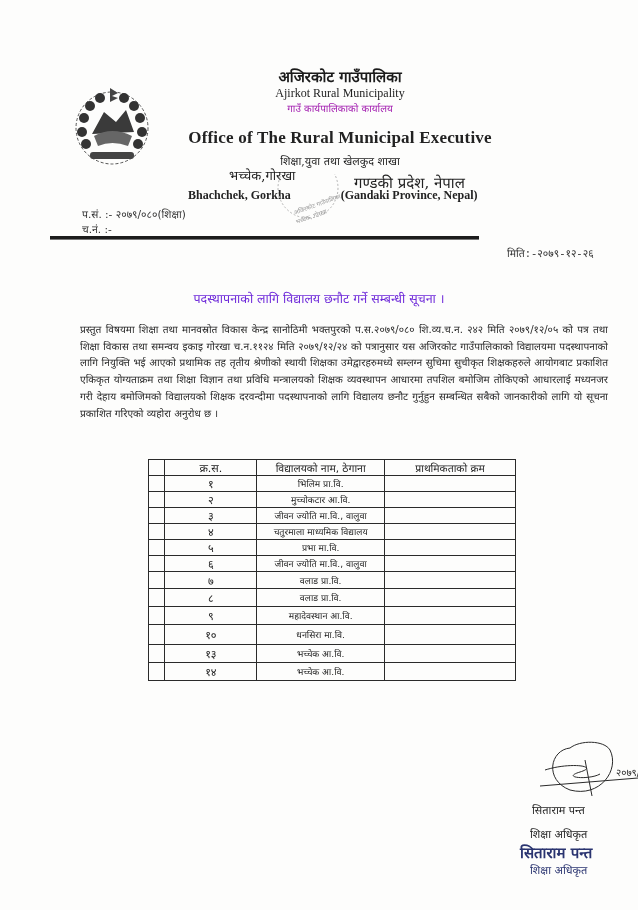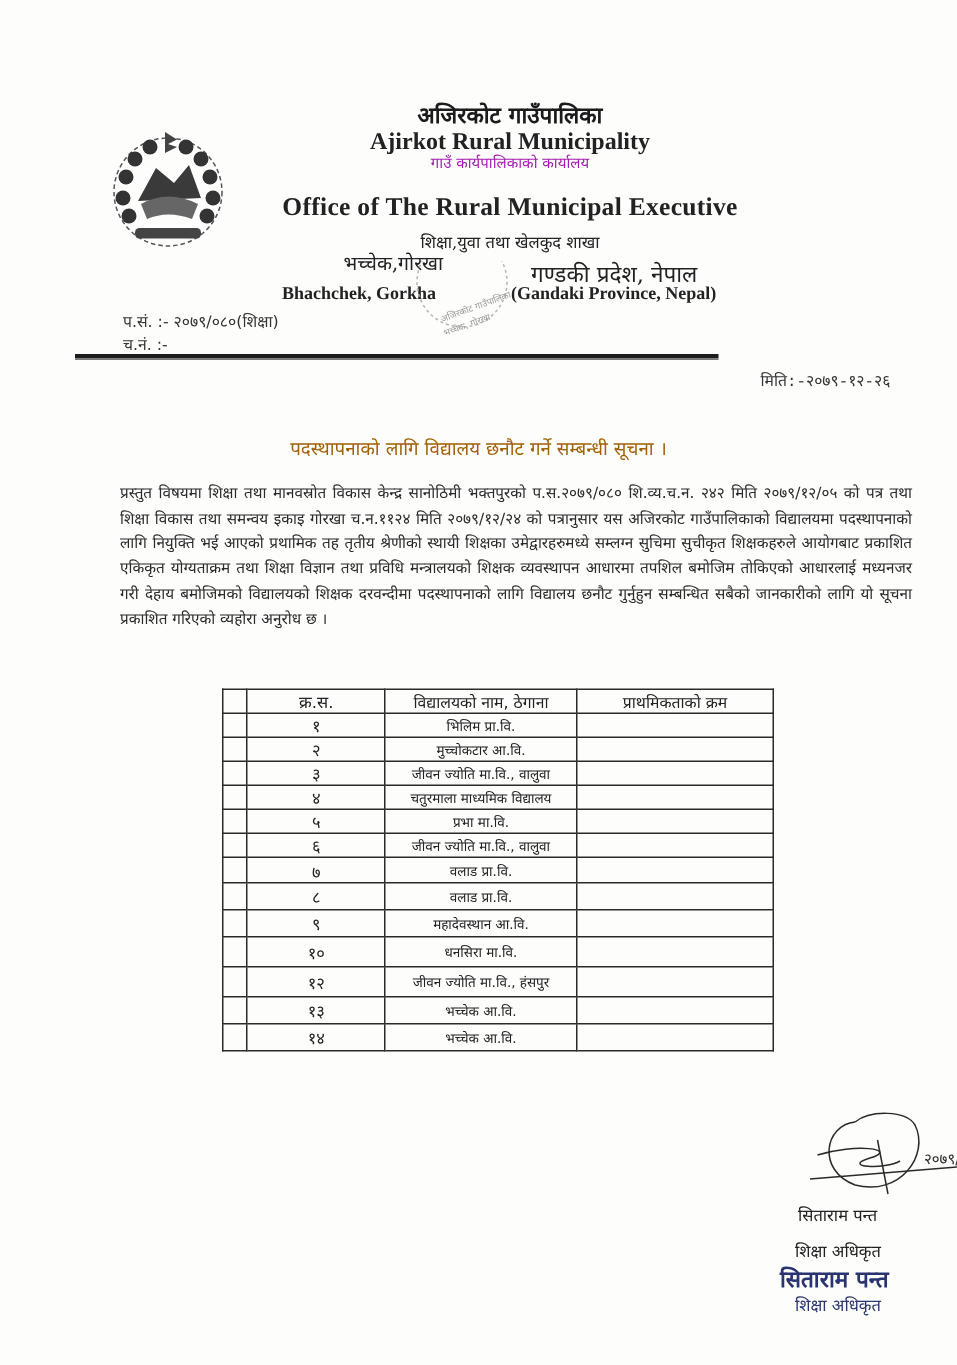--- a/index.html
+++ b/index.html
@@ -7,35 +7,35 @@
       width: 638px; height: 910px; position: relative; overflow: hidden;
       background: #fdfdfc;
       font-family: "DejaVu Serif", "Liberation Serif", serif;
       color: #222;
     }
     .abs { position: absolute; }
     
     .emblem { left: 64px; top: 82px; width: 96px; height: 96px; }
     .lh { left: 160px; width: 360px; text-align: center; white-space: nowrap; }
     .lh-np1 { top: 66px; font-size: 15px; font-weight: bold; color: #1b1b1b; }
-    .lh-en1 { top: 86px; font-size: 16px; font-weight: bold; font-family: "Liberation Serif", serif; }
+    .lh-en1 { top: 86px; font-size: 12px; font-weight: normal; font-family: "Liberation Serif", serif; }
     .lh-np2 { top: 101px; font-size: 10px; color: #a21caf; }
     .lh-en2 { top: 128px; font-size: 17px; font-weight: bold; font-family: "Liberation Serif", serif; letter-spacing: 0.2px; }
     .lh-branch { top: 153px; font-size: 11px; }
     .addr-np-left { left: 229px; top: 166px; font-size: 13px; }
     .addr-np-right { left: 354px; top: 172px; font-size: 15px; }
     .addr-en { left: 188px; top: 188px; font-size: 12px; font-weight: bold; font-family: "Liberation Serif", serif; white-space: nowrap; }
     .ref { left: 82px; font-size: 10.5px; color: #333; font-family: "DejaVu Sans", sans-serif; }
     .ref1 { top: 207px; }
     .ref2 { top: 222px; }
     .rule { left: 50px; top: 236px; width: 429px; height: 3px; background: #1c1c1c; }
     .rule2 { left: 50px; top: 239px; width: 429px; height: 1px; background: #777; }
     .stamp { left: 262px; top: 174px; width: 90px; height: 58px; }
     .date { left: 507px; top: 246px; font-size: 10.5px; font-family: Liberation Mono, monospace; color: #333; }
-    .subject { left: 0; width: 638px; top: 290px; text-align: center; font-size: 12.5px; font-family: "DejaVu Sans", sans-serif; color: #a16207; }
+    .subject { left: 0; width: 638px; top: 290px; text-align: center; font-size: 12.5px; font-family: "DejaVu Sans", sans-serif; color: #6d28d9; }
     .body-text {
       left: 80px; top: 322px; width: 528px;
       font-family: "DejaVu Sans", sans-serif; font-size: 10.2px; line-height: 16.7px;
       text-align: justify; color: #2a2a2a;
     }
     
     .tbl { left: 148px; top: 459px; width: 368px; border-collapse: collapse; font-family: "DejaVu Sans", sans-serif; border-radius: 13px; }
     .tbl td, .tbl th { border: 1.3px solid #2a2a2a; padding: 0; text-align: center; color: #222; }
     .tbl th { font-weight: normal; font-size: 10.5px; height: 15px; }
     .tbl td { font-size: 9px; }
@@ -170,26 +170,20 @@
         <td class="c1">९</td>
         <td class="c2">महादेवस्थान आ.वि.</td>
         <td class="c3"></td>
       </tr>
       <tr style="height: 20px;">
         <td class="c0"></td>
         <td class="c1">१०</td>
         <td class="c2">धनसिरा मा.वि.</td>
         <td class="c3"></td>
       </tr>
-      <tr style="height: 20px;">
-        <td class="c0"></td>
-        <td class="c1">१२</td>
-        <td class="c2">जीवन ज्योति मा.वि., हंसपुर</td>
-        <td class="c3"></td>
-      </tr>
       <tr style="height: 18px;">
         <td class="c0"></td>
         <td class="c1">१३</td>
         <td class="c2">भच्चेक आ.वि.</td>
         <td class="c3"></td>
       </tr>
       <tr style="height: 18px;">
         <td class="c0"></td>
         <td class="c1">१४</td>
         <td class="c2">भच्चेक आ.वि.</td>

